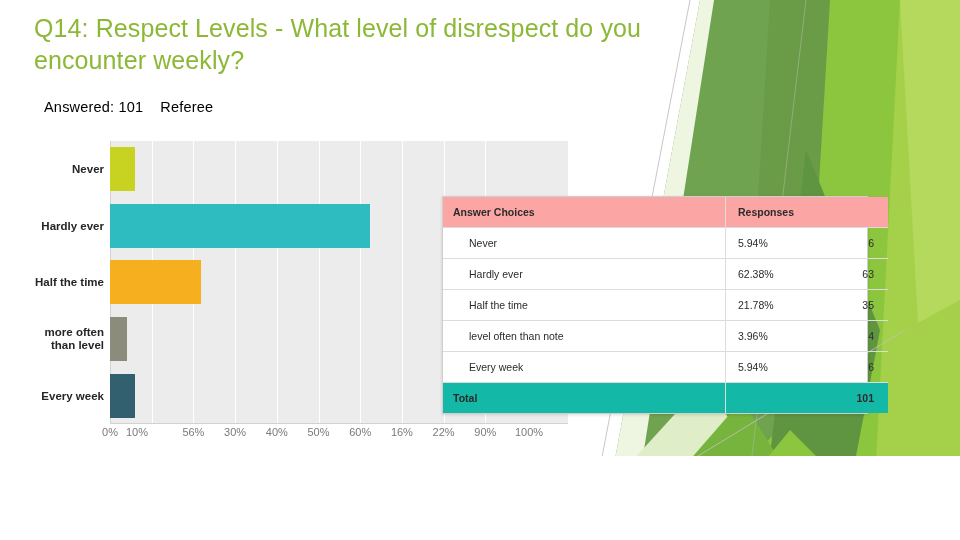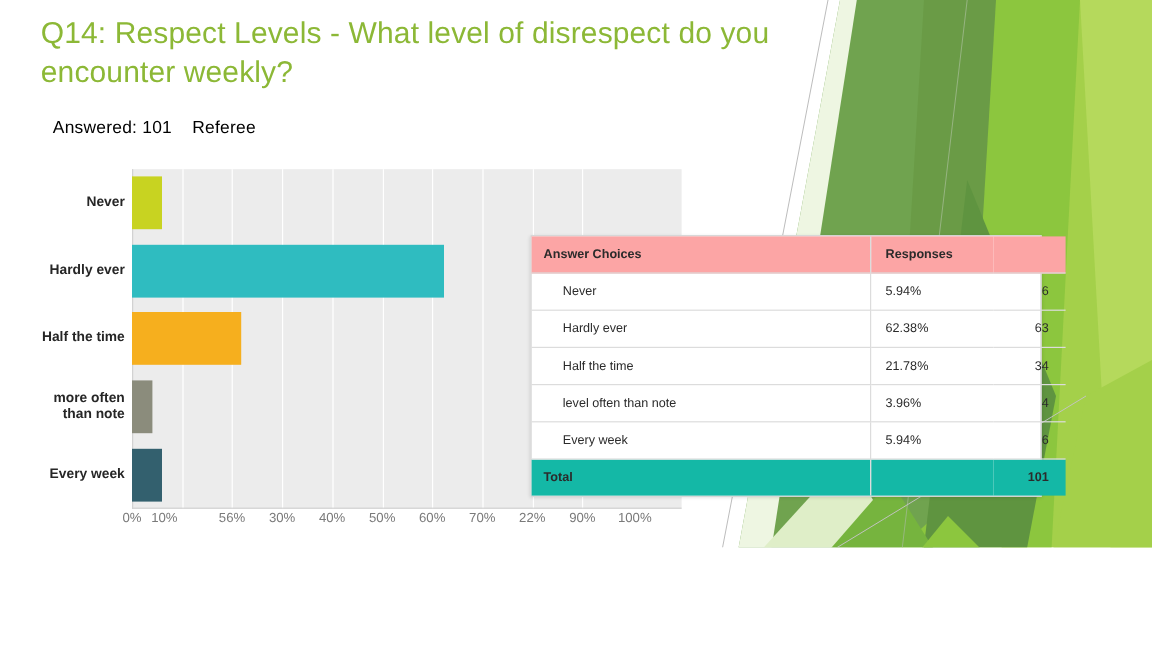--- a/index.html
+++ b/index.html
@@ -141,38 +141,38 @@
     <div class="rowwrap" style="top:56.6px">
       <div class="ylabel"><span>Hardly ever</span></div>
       <div class="bar" style="width:260.1px;background:#2fbcc0"></div>
     </div>
     <div class="rowwrap" style="top:113.2px">
       <div class="ylabel"><span>Half the time</span></div>
       <div class="bar" style="width:90.8px;background:#f6af1e"></div>
     </div>
     <div class="rowwrap" style="top:169.8px">
       <div class="ylabel">
-        <span>more often</span><br><span>than note</span>
+        <span>more often</span><br><span>than level</span>
       </div>
       <div class="bar" style="width:16.5px;background:#8b8c7c"></div>
     </div>
     <div class="rowwrap" style="top:226.4px">
       <div class="ylabel"><span>Every week</span></div>
       <div class="bar" style="width:24.8px;background:#33606e"></div>
     </div>
 
     <div class="xlabels">
       <span class="xtick" style="left:98px">0%</span>
       <span class="xtick" style="left:125px">10%</span>
       <span class="xtick" style="left:181.4px">56%</span>
       <span class="xtick" style="left:223.1px">30%</span>
       <span class="xtick" style="left:264.8px">40%</span>
       <span class="xtick" style="left:306.5px">50%</span>
       <span class="xtick" style="left:348.2px">60%</span>
-      <span class="xtick" style="left:389.9px">70%</span>
+      <span class="xtick" style="left:389.9px">16%</span>
       <span class="xtick" style="left:431.6px">22%</span>
       <span class="xtick" style="left:473.3px">90%</span>
       <span class="xtick" style="left:517px">100%</span>
     </div>
   </div>
 
   <div class="dtable">
     <table>
       <thead>
         <tr>
@@ -188,21 +188,21 @@
           <td class="c-num pad-num">6</td>
         </tr>
         <tr>
           <td class="c-choice pad-choice">Hardly ever</td>
           <td class="c-pct pad-pct">62.38%</td>
           <td class="c-num pad-num">63</td>
         </tr>
         <tr>
           <td class="c-choice pad-choice">Half the time</td>
           <td class="c-pct pad-pct">21.78%</td>
-          <td class="c-num pad-num">34</td>
+          <td class="c-num pad-num">35</td>
         </tr>
         <tr>
           <td class="c-choice pad-choice">level often than note</td>
           <td class="c-pct pad-pct">3.96%</td>
           <td class="c-num pad-num">4</td>
         </tr>
         <tr>
           <td class="c-choice pad-choice">Every week</td>
           <td class="c-pct pad-pct">5.94%</td>
           <td class="c-num pad-num">6</td>

